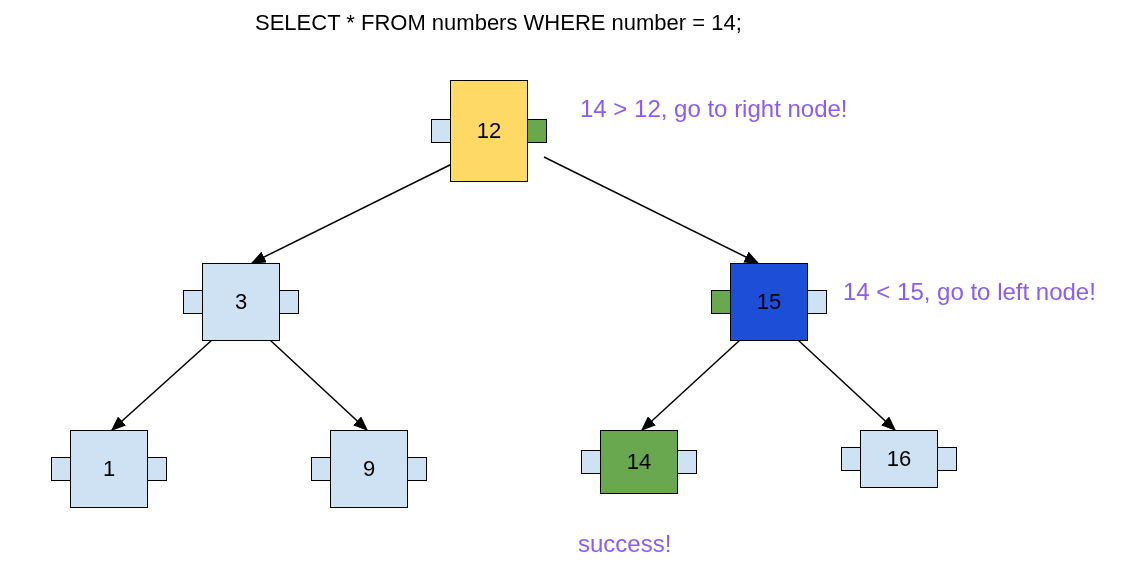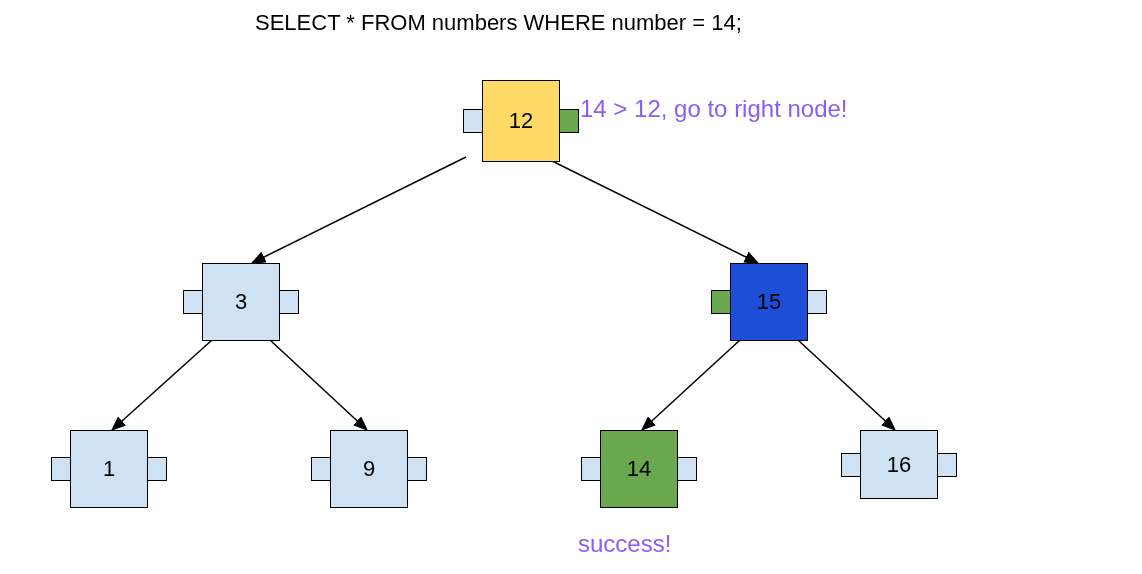--- a/index.html
+++ b/index.html
@@ -75,57 +75,58 @@
 
     <line x1="212" y1="340" x2="112" y2="430" stroke="#000" stroke-width="1.5" marker-end="url(#arrowhead)"></line>
 
     <line x1="270" y1="340" x2="367" y2="430" stroke="#000" stroke-width="1.5" marker-end="url(#arrowhead)"></line>
 
     <line x1="740" y1="340" x2="642" y2="430" stroke="#000" stroke-width="1.5" marker-end="url(#arrowhead)"></line>
 
     <line x1="798" y1="340" x2="895" y2="430" stroke="#000" stroke-width="1.5" marker-end="url(#arrowhead)"></line>
   </svg>
 
-  <div class="node" style="left:482px; top:80px; width:78px; height:82px; background:#ffd966;">
+  <div class="node" style="left:450px; top:80px; width:78px; height:102px; background:#ffd966;">
     <div class="tab left" style="background:#cfe2f3;"></div>
     <div class="tab right" style="background:#6aa84f;"></div>
     <span>12</span>
   </div>
   <div class="label" style="left:580px; top:95px;">14 &gt; 12, go to right node!</div>
 
   <div class="node" style="left:202px; top:263px; width:78px; height:78px; background:#cfe2f3;">
     <div class="tab left" style="background:#cfe2f3;"></div>
     <div class="tab right" style="background:#cfe2f3;"></div>
     <span>3</span>
   </div>
 
   <div class="node" style="left:730px; top:263px; width:78px; height:78px; background:#1d4ed8;">
     <div class="tab left" style="background:#6aa84f;"></div>
     <div class="tab right" style="background:#cfe2f3;"></div>
     <span>15</span>
   </div>
+  <div class="label" style="left:843px; top:278px;">14 &lt; 15, go to left node!</div>
 
   <div class="node" style="left:70px; top:430px; width:78px; height:78px; background:#cfe2f3;">
     <div class="tab left" style="background:#cfe2f3;"></div>
     <div class="tab right" style="background:#cfe2f3;"></div>
     <span>1</span>
   </div>
 
   <div class="node" style="left:330px; top:430px; width:78px; height:78px; background:#cfe2f3;">
     <div class="tab left" style="background:#cfe2f3;"></div>
     <div class="tab right" style="background:#cfe2f3;"></div>
     <span>9</span>
   </div>
 
-  <div class="node" style="left:600px; top:430px; width:78px; height:78px; background:#6aa84f;">
+  <div class="node" style="left:600px; top:430px; width:78px; height:64px; background:#6aa84f;">
     <div class="tab left" style="background:#cfe2f3;"></div>
     <div class="tab right" style="background:#cfe2f3;"></div>
     <span>14</span>
   </div>
   <div class="label" style="left:578px; top:530px;">success!</div>
 
-  <div class="node" style="left:860px; top:430px; width:78px; height:69px; background:#cfe2f3;">
+  <div class="node" style="left:860px; top:430px; width:78px; height:58px; background:#cfe2f3;">
     <div class="tab left" style="background:#cfe2f3;"></div>
     <div class="tab right" style="background:#cfe2f3;"></div>
     <span>16</span>
   </div>
 
 </div>
 
 </body></html>

